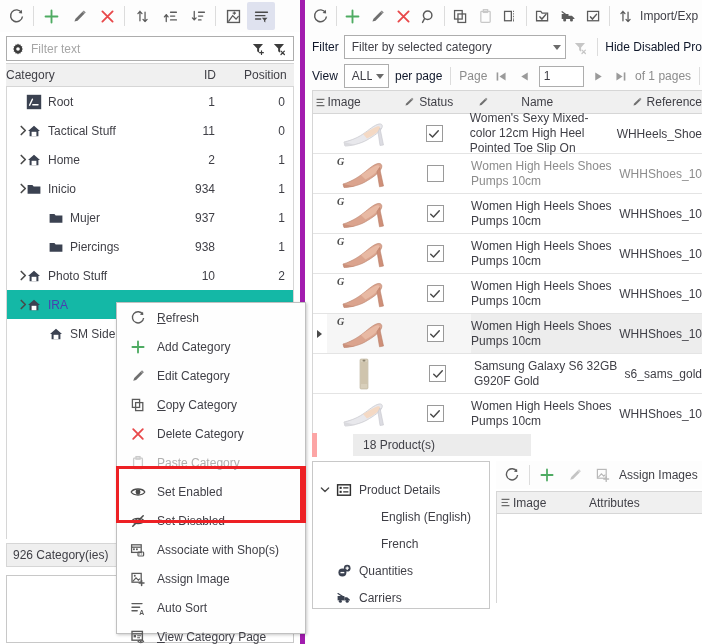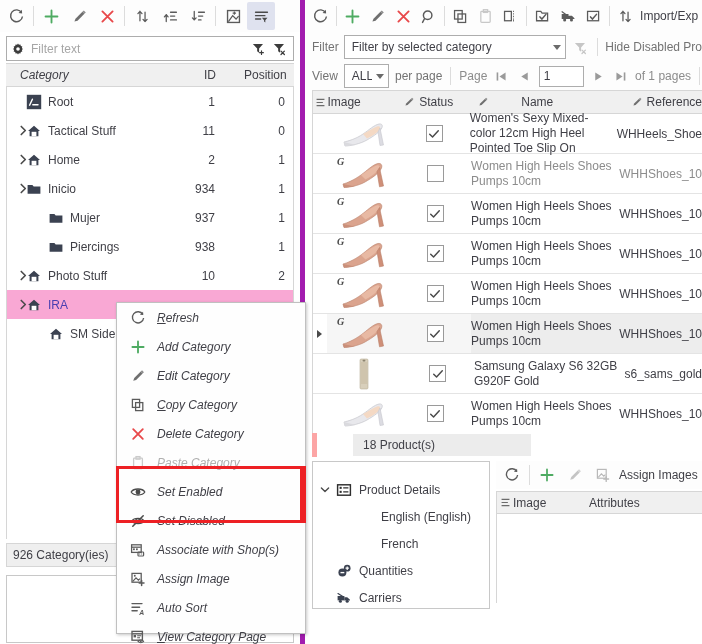--- a/index.html
+++ b/index.html
@@ -49,39 +49,39 @@
   .filter-box .ph { flex:1; color:#a6a6a6; font-size:12px; padding-left:6px;}
   .tree-header {
     display:flex; align-items:center;
     height:24px;
     background:#f0f0f0;
     border-top:1px solid #d6d6d6;
     border-bottom:1px solid #d6d6d6;
     font-size:12px; color:#3f3f46;
     margin: 2px 6px 0 6px;
   }
-  .th-cat { flex:1; padding-left:14px;font-style:italic; }
+  .th-cat { flex:1; padding-left:0; }
   .th-id  { width:62px; text-align:right; }
   .th-pos { width:78px; text-align:right; padding-right:8px;padding-left:28px;}
 
   .tree {
     margin: 0 6px;
     border-left:1px solid #d6d6d6;
     border-right:1px solid #d6d6d6;
     height: 452px;
     overflow:hidden;
     position:relative;
   }
   .tree-row {
     display:flex; align-items:center;
     height: 29px;
     font-size:12px;
     color:#3f3f46;
   }
-  .tree-row.selected { background:#f9a8d4; }
+  .tree-row.selected { background:#14b8a6; }
   .tree-row .arrow { width:16px; display:flex; align-items:center; justify-content:center; }
   .tree-row .ico   { width:22px; display:flex; align-items:center; justify-content:center; }
   .tree-row .lbl   { flex:1; padding-left:3px; }
   .tree-row.selected .lbl { color:#4a3fb0; }
   .tree-row .idv   { width:62px; text-align:right; }
   .tree-row .posv  { width:78px; text-align:right; padding-right:8px;}
   .indent-1 { padding-left:16px; }
   .indent-2 { padding-left:38px; }
 
   .cat-count {
@@ -104,21 +104,21 @@
   
   .right-panel {
     position:absolute; left:306px; top:0; width:396px; height:464px;
     background:#fff;
   }
   .filterrow {
     display:flex; align-items:center;
     height: 30px; padding-left:6px; gap:5px;
     background:#fdfdfd;
   }
-  .lbl-small { font-size:12px; color:#737373; white-space:nowrap; }
+  .lbl-small { font-size:12px; color:#0f172a; white-space:nowrap; }
   .combo {
     height:24px; border:1px solid #adadad; background:#fff;
     display:flex; align-items:center; padding:0 4px;
     font-size:12px; color:#3f3f46; min-width:0;
   }
   .combo .cval { flex:1; padding-left:3px; white-space:nowrap; overflow:hidden; }
   .caret { width:0;height:0;border-left:4px solid transparent;border-right:4px solid transparent;border-top:5px solid #6b6b6b; margin-left:4px;}
   .viewrow {
     display:flex; align-items:center;
     height: 28px; padding-left:6px; gap:6px;
@@ -215,21 +215,20 @@
     background:#fefefe;
     border:1px solid #c0c0c0;
     box-shadow: 1px 1px 3px rgba(0,0,0,0.22);
     z-index: 50;
   }
   .ctx-item {
     display:flex; align-items:center;
     height:29px;
     font-size:12px; color:#3f3f46;
     padding-left:6px;
-    font-style:italic;
   }
   .ctx-item .ci { width:30px; display:flex; align-items:center; justify-content:center;}
   .ctx-item .cl { padding-left:4px; }
   .ctx-item.disabled .cl { color:#b0b0b0; }
   .u { text-decoration: underline; }
   .ctx-hl {
     position:absolute; left:116px; top:466px;
     width:190px; height:57px;
     border:3px solid #ed2024;
     z-index:60; pointer-events:none;

